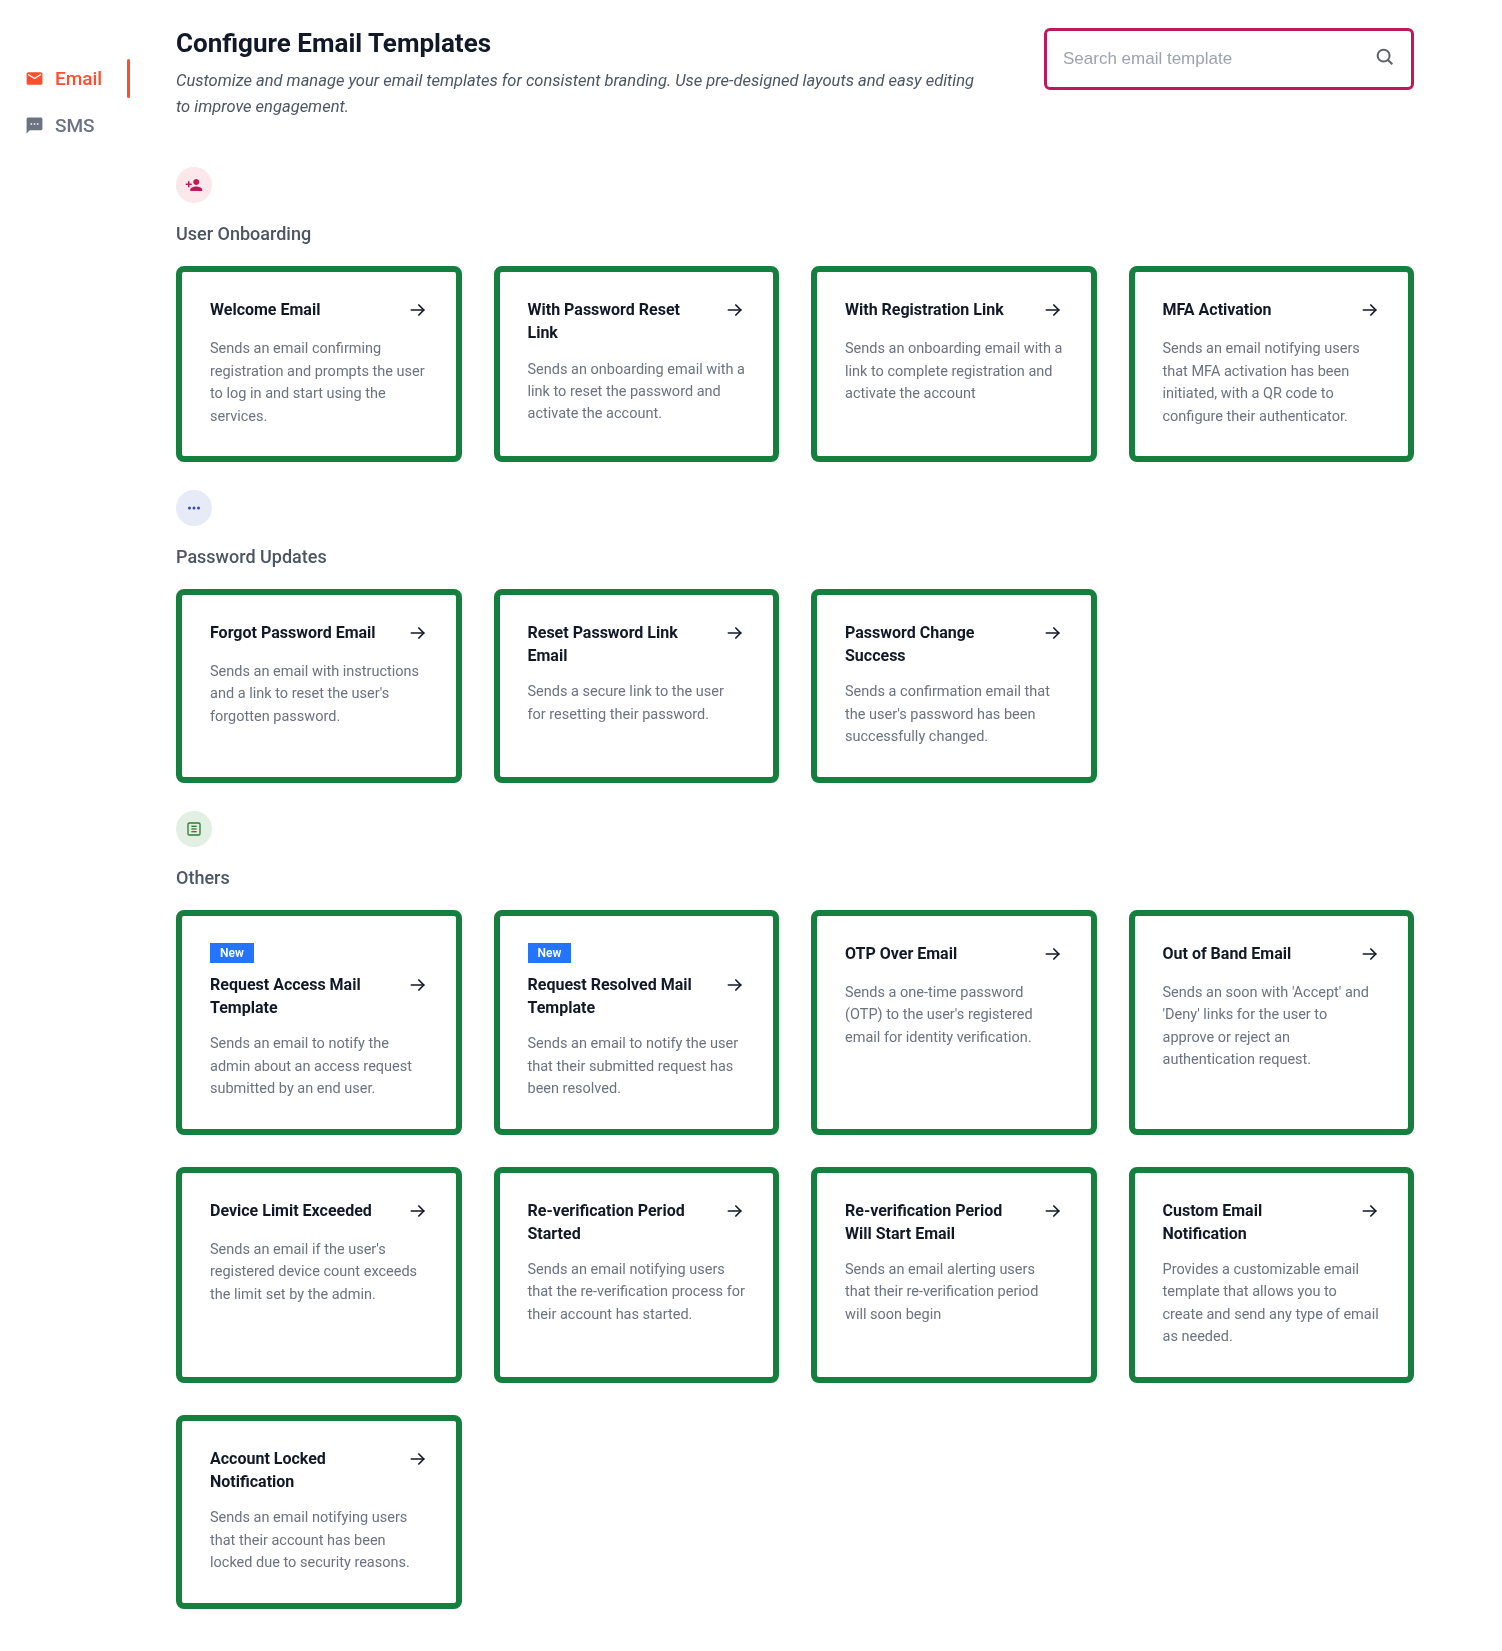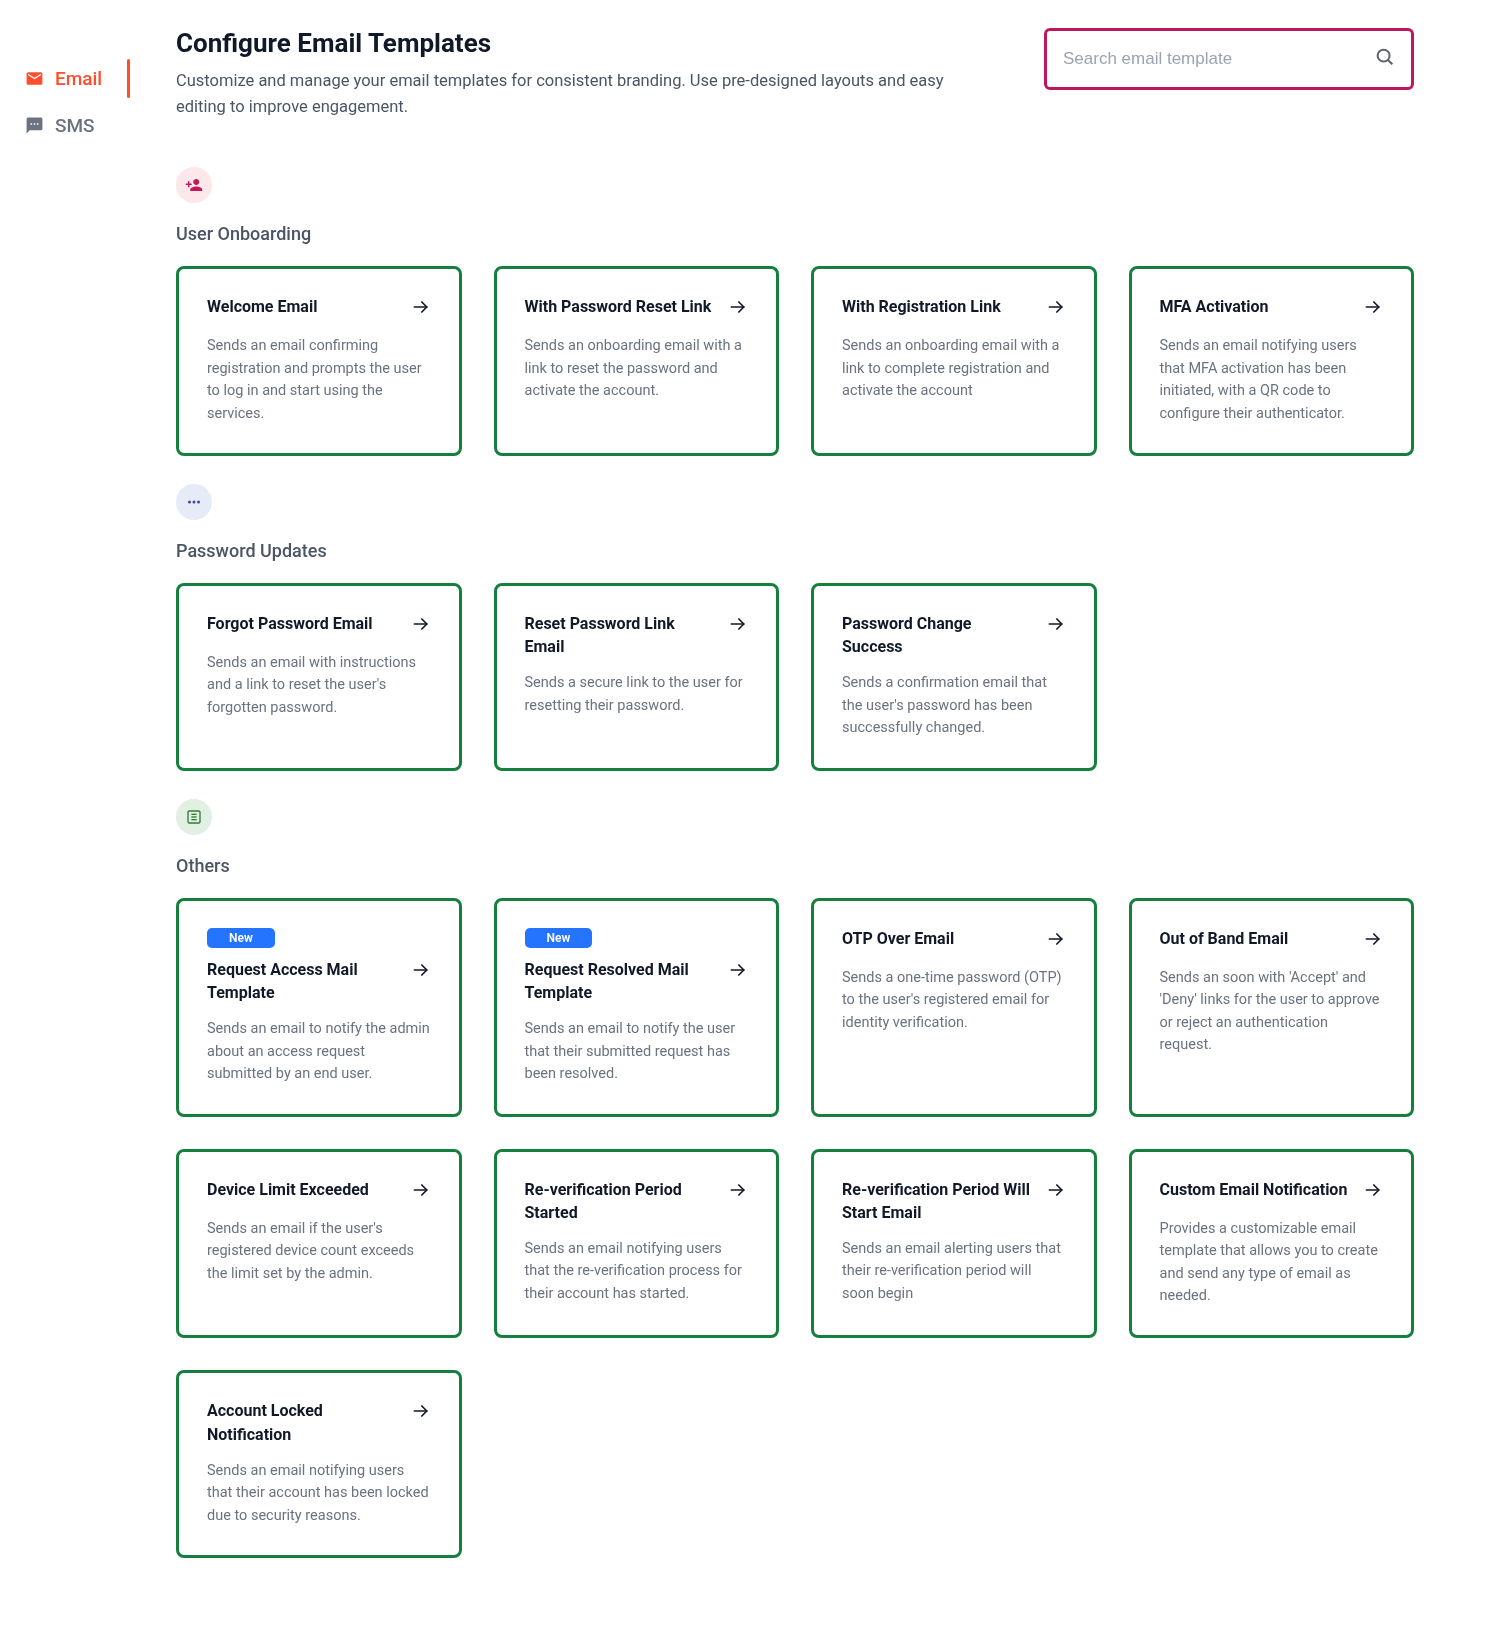--- a/index.html
+++ b/index.html
@@ -68,20 +68,21 @@
 .page-title {
   font-size: 26px;
   font-weight: 700;
   color: #111827;
   margin-bottom: 10px;
 }
 .page-subtitle {
   font-size: 16.5px;
   line-height: 1.55;
   color: #4b5563;
+  font-style: italic;
 }
 .search-wrap {
   position: relative;
   width: 370px;
   flex-shrink: 0;
 }
 .search-input {
   width: 100%;
   height: 62px;
   border: 3px solid #be185d;
@@ -126,21 +127,21 @@
   font-size: 18px;
   font-weight: 500;
   color: #4b5563;
 }
 .card-grid {
   display: grid;
   grid-template-columns: repeat(4, 1fr);
   gap: 32px;
 }
 .card {
-  border: 3px solid #15803d;
+  border: 6px solid #15803d;
   border-radius: 8px;
   padding: 26px 28px 28px 28px;
   cursor: pointer;
   position: relative;
   min-height: 180px;
 }
 .card-title-row {
   display: flex;
   justify-content: space-between;
   align-items: flex-start;
@@ -162,22 +163,22 @@
   font-size: 14.5px;
   line-height: 1.55;
   color: #6b7280;
 }
 .badge-new {
   display: inline-block;
   background: #2474ff;
   color: #fff;
   font-size: 12px;
   font-weight: 600;
-  padding: 3px 22px;
-  border-radius: 5px;
+  padding: 3px 10px;
+  border-radius: 0;
   margin-bottom: 10px;
 }
 </style>
 </head>
 <body>
 
 <nav class="sidebar">
     <div class="sidebar-item active">
       <span class="sidebar-icon">
         <svg width="19" height="19" viewBox="0 0 24 24" fill="currentColor">

